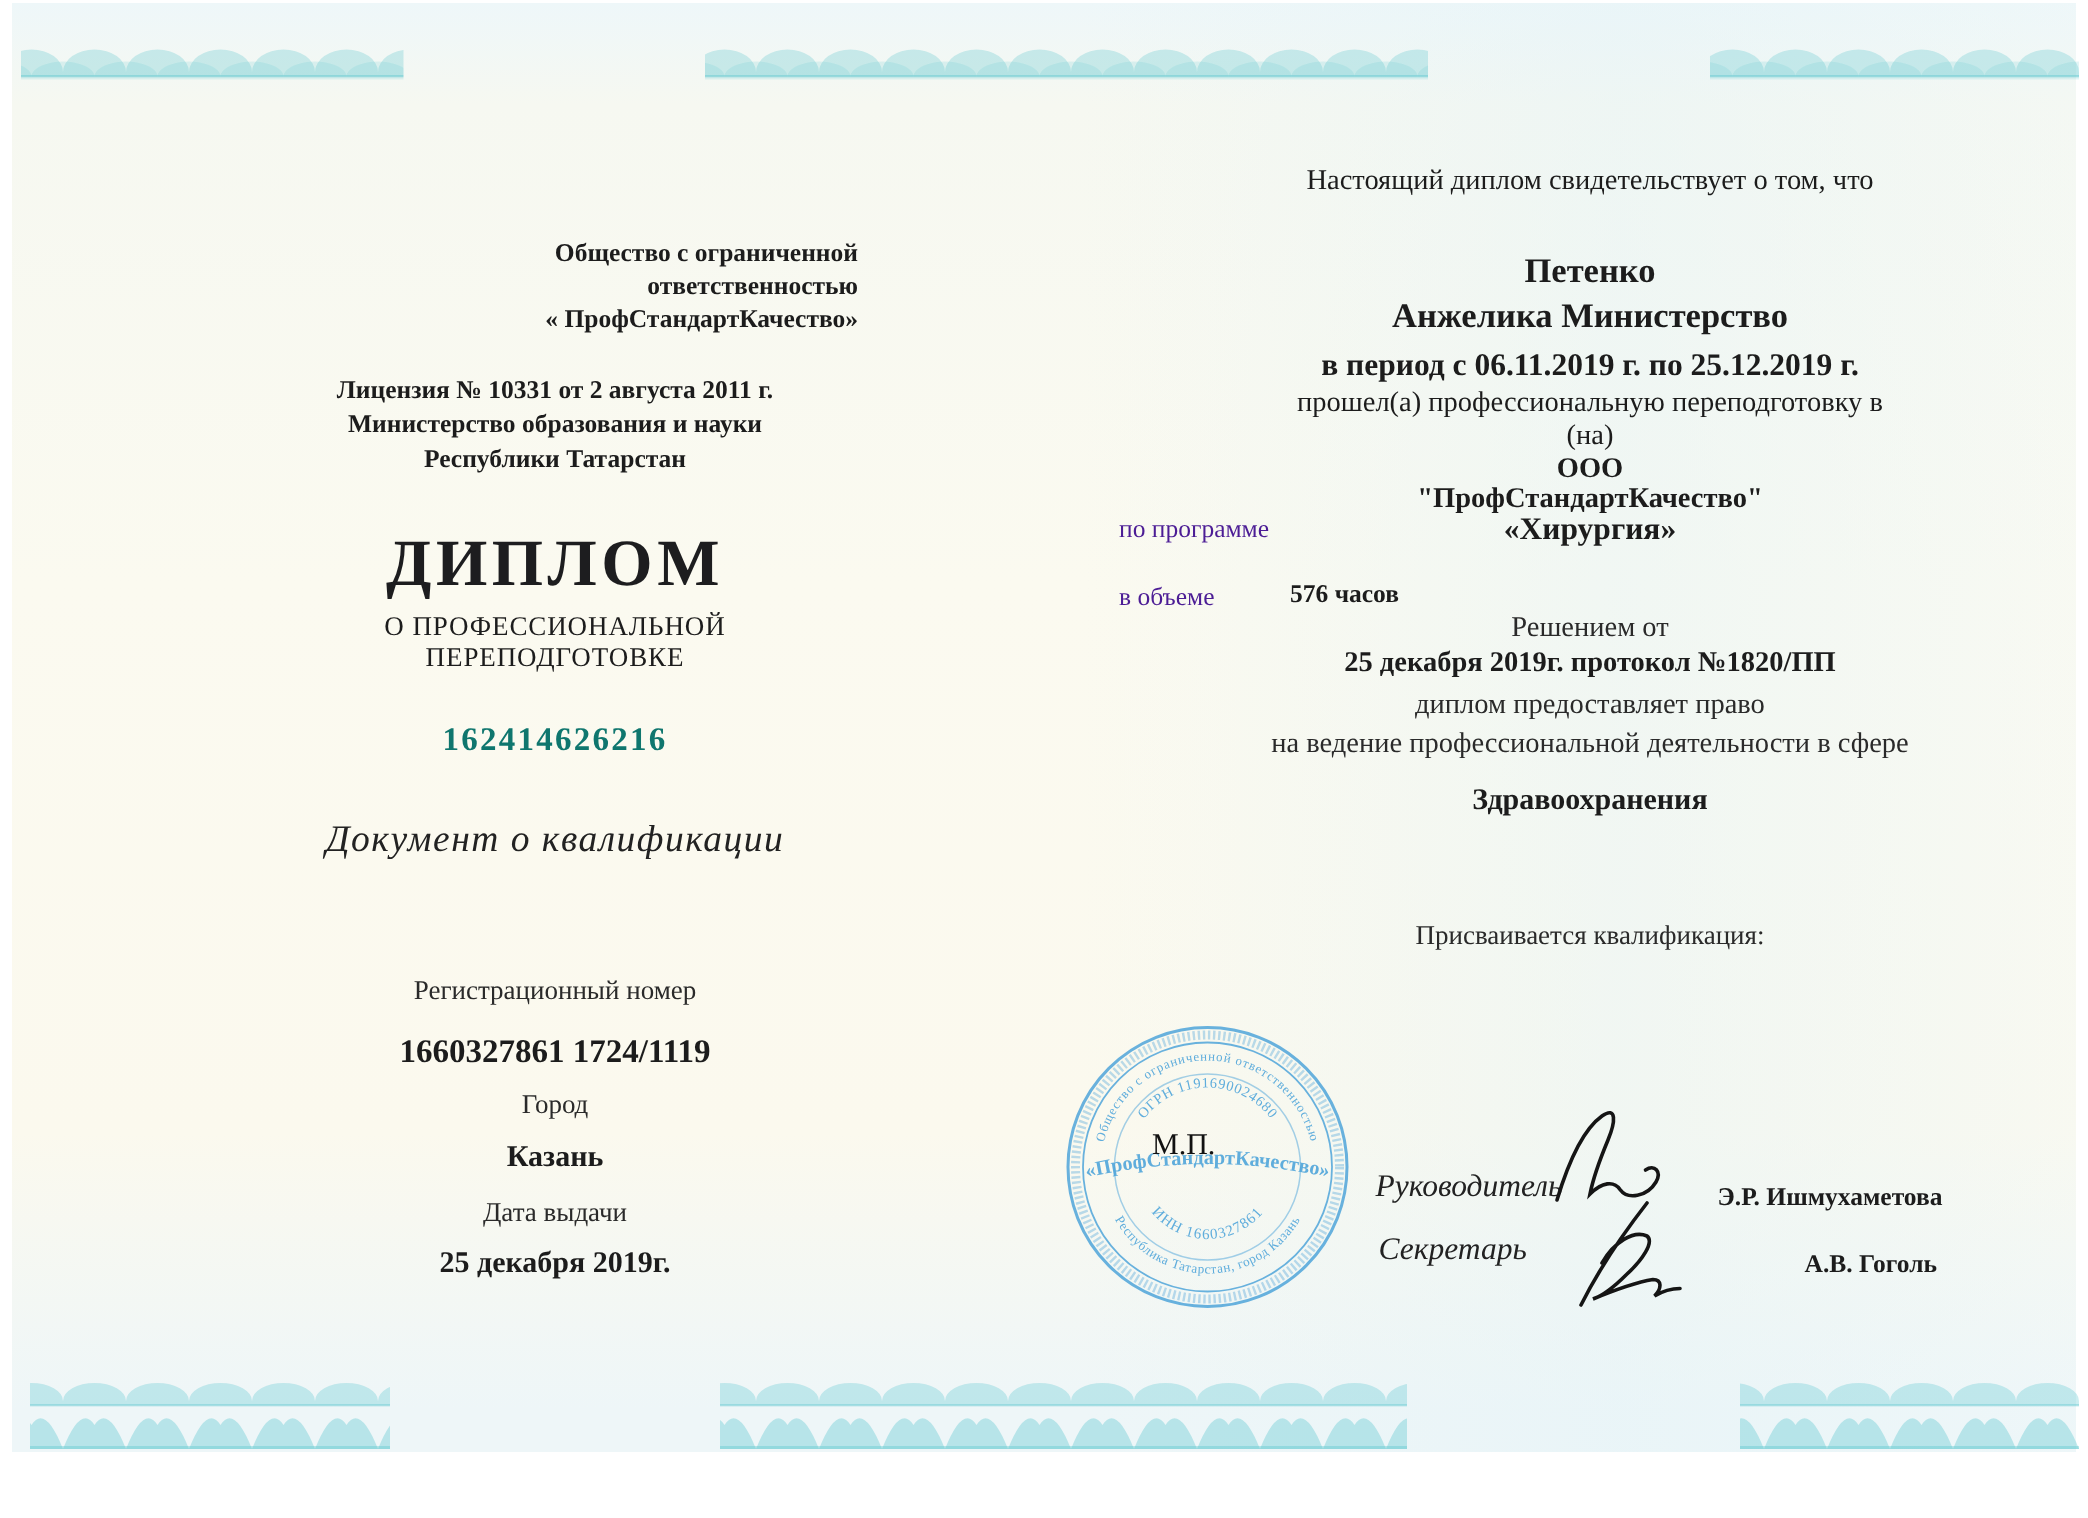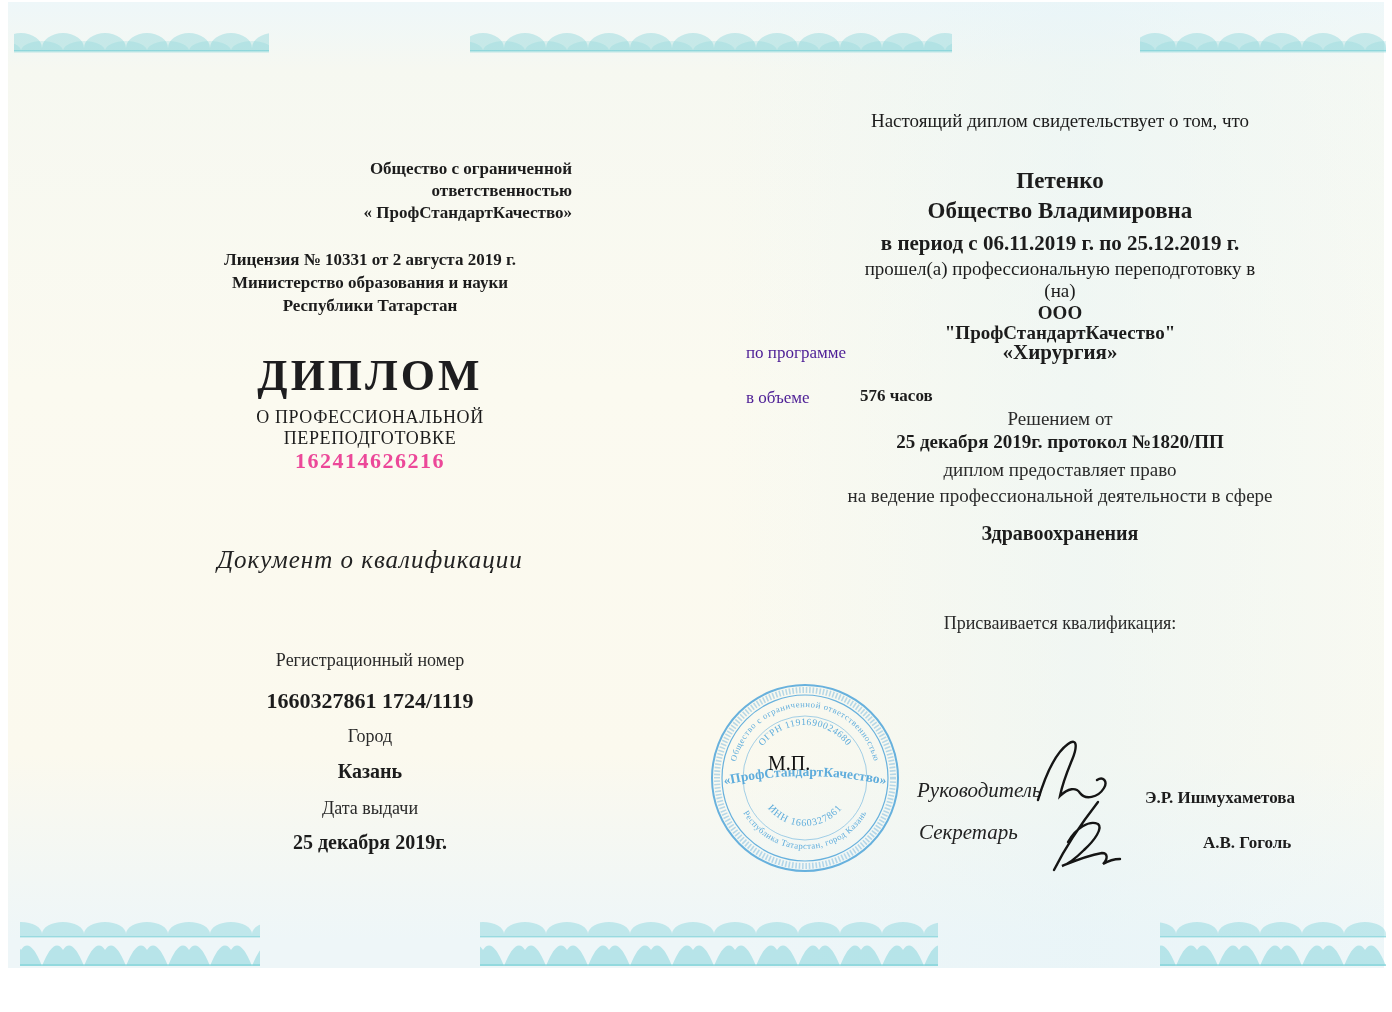--- a/index.html
+++ b/index.html
@@ -14,21 +14,21 @@
       linear-gradient(180deg,#eef7f9 0%,#f6f8f1 7%,#fbfaf0 40%,#fbf9ee 78%,#eef6f8 97%);
   }
   .abs{position:absolute;}
   
   .colL{position:absolute;left:168px;top:0;width:404px;text-align:center;}
   .colR{position:absolute;left:858px;top:0;width:404px;text-align:center;}
   .org{font-size:17px;font-weight:bold;line-height:22px;text-align:right;}
   .lic{font-size:17px;font-weight:bold;line-height:23px;}
   .title{font-size:44px;font-weight:bold;letter-spacing:3px;color:#1d1d1f;}
   .subtitle{font-size:18px;font-weight:normal;letter-spacing:0.6px;}
-  .rednum{font-size:22px;font-weight:bold;letter-spacing:1.5px;color:#ec4899;}
+  .rednum{font-size:22px;font-weight:bold;letter-spacing:1.5px;color:#0f766e;margin-top:32px;}
   .scriptlbl{font-size:18px;color:#2a2a2a;}
   .doctype{font-size:25px;font-style:italic;letter-spacing:1px;color:#222;}
   .val-b{font-size:21px;font-weight:bold;text-align:center;}
   .small-b{font-size:19px;font-weight:bold;}
   .body19{font-size:19px;}
   .name{font-size:23px;font-weight:bold;line-height:30px;}
   .sidelbl{font-size:17px;color:#4c1d95;}
   .signlbl{font-style:italic;font-size:21px;color:#222;margin-left:40px;}
   .signname{font-size:17px;font-weight:bold;}
   .mp{font-size:20px;color:#111;}
@@ -67,42 +67,42 @@
     <rect x="1160" y="0" width="226" height="50" fill="url(#wbot)"></rect>
   </svg>
 
   <div class="colL abs" style="top:158px">
     <div class="org">Общество с ограниченной</div>
     <div class="org">ответственностью</div>
     <div class="org">« ПрофСтандартКачество»</div>
   </div>
 
   <div class="colL abs" style="top:248px">
-    <div class="lic">Лицензия № 10331 от 2 августа 2019 г.</div>
+    <div class="lic">Лицензия № 10331 от 2 августа 2011 г.</div>
     <div class="lic">Министерство образования и науки</div>
     <div class="lic">Республики Татарстан</div>
   </div>
 
   <div class="colL abs title" style="top:350px">ДИПЛОМ</div>
   <div class="colL abs subtitle" style="top:407px">О ПРОФЕССИОНАЛЬНОЙ ПЕРЕПОДГОТОВКЕ</div>
   <div class="colL abs rednum" style="top:448px">162414626216</div>
   <div class="colL abs doctype" style="top:546px">Документ о квалификации</div>
 
   <div class="colL abs scriptlbl" style="top:650px">Регистрационный номер</div>
   <div class="colL abs val-b" style="top:688px;font-size:22px">1660327861 1724/1119</div>
   <div class="colL abs scriptlbl" style="top:726px">Город</div>
   <div class="colL abs small-b" style="top:760px;font-size:20px">Казань</div>
   <div class="colL abs scriptlbl" style="top:798px">Дата выдачи</div>
   <div class="colL abs small-b" style="top:831px;font-size:20px">25 декабря 2019г.</div>
 
   <div class="colR abs body19" style="top:110px">Настоящий диплом свидетельствует о том, что</div>
 
   <div class="colR abs" style="top:166px">
     <div class="name">Петенко</div>
-    <div class="name">Общество Владимировна</div>
+    <div class="name">Анжелика Министерство</div>
   </div>
 
   <div class="colR abs val-b" style="top:231px">в период с 06.11.2019 г. по 25.12.2019 г.</div>
   <div class="colR abs body19" style="top:258px">прошел(а) профессиональную переподготовку в (на)</div>
 
   <div class="colR abs small-b" style="top:302px">ООО</div>
   <div class="colR abs small-b" style="top:322px">"ПрофСтандартКачество"</div>
 
   <div class="abs sidelbl" style="left:746px;top:343px">по программе</div>
   <div class="colR abs val-b" style="top:340px">«Хирургия»</div>

